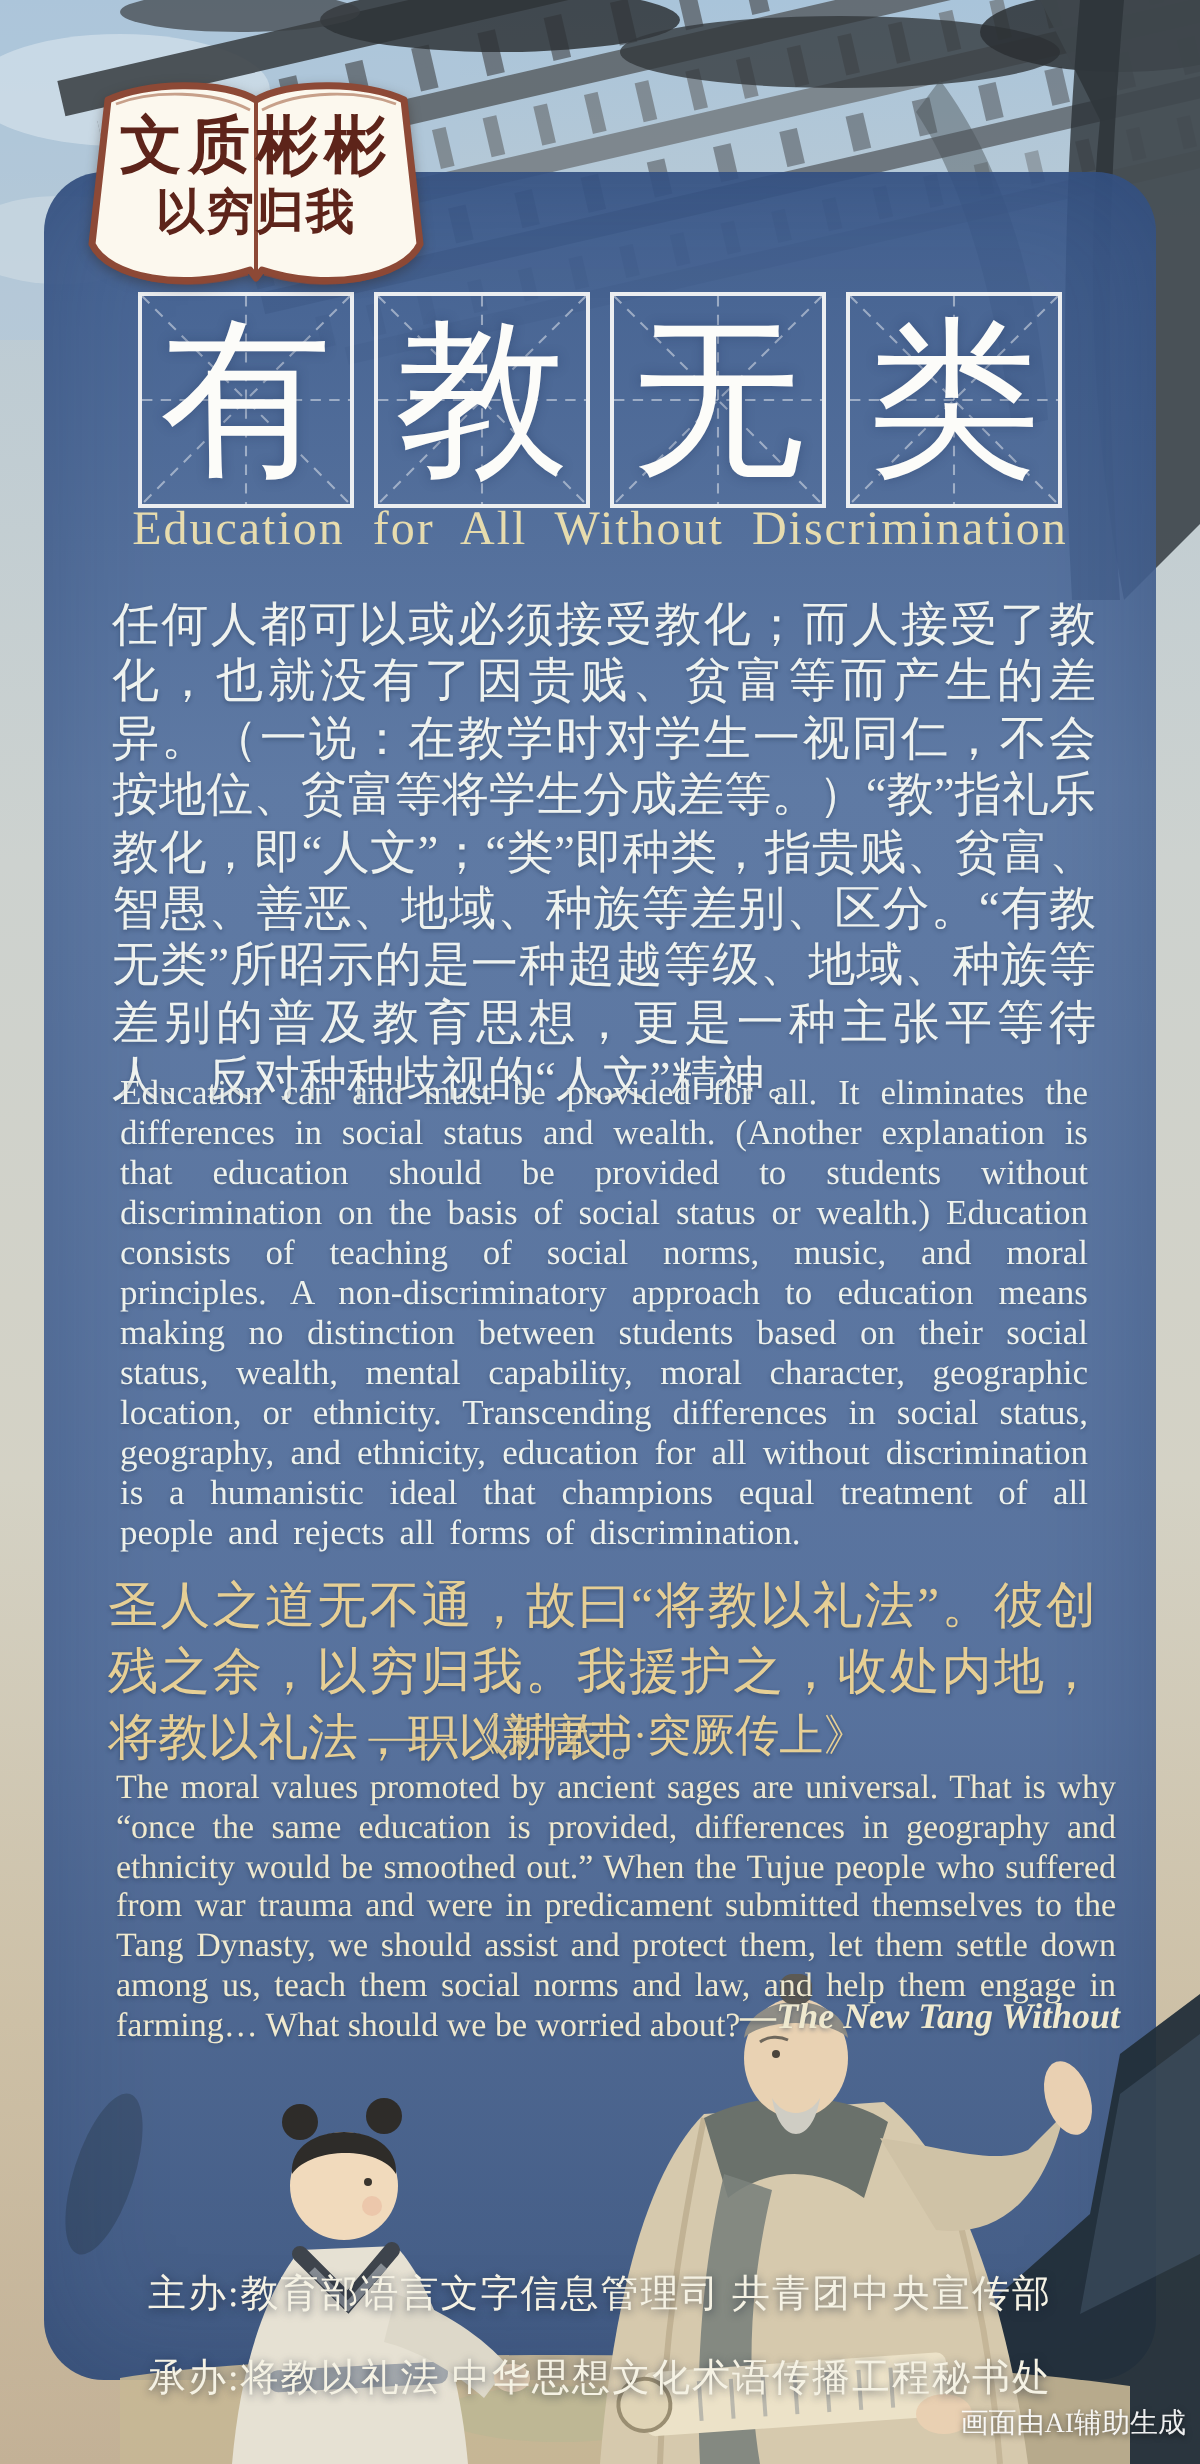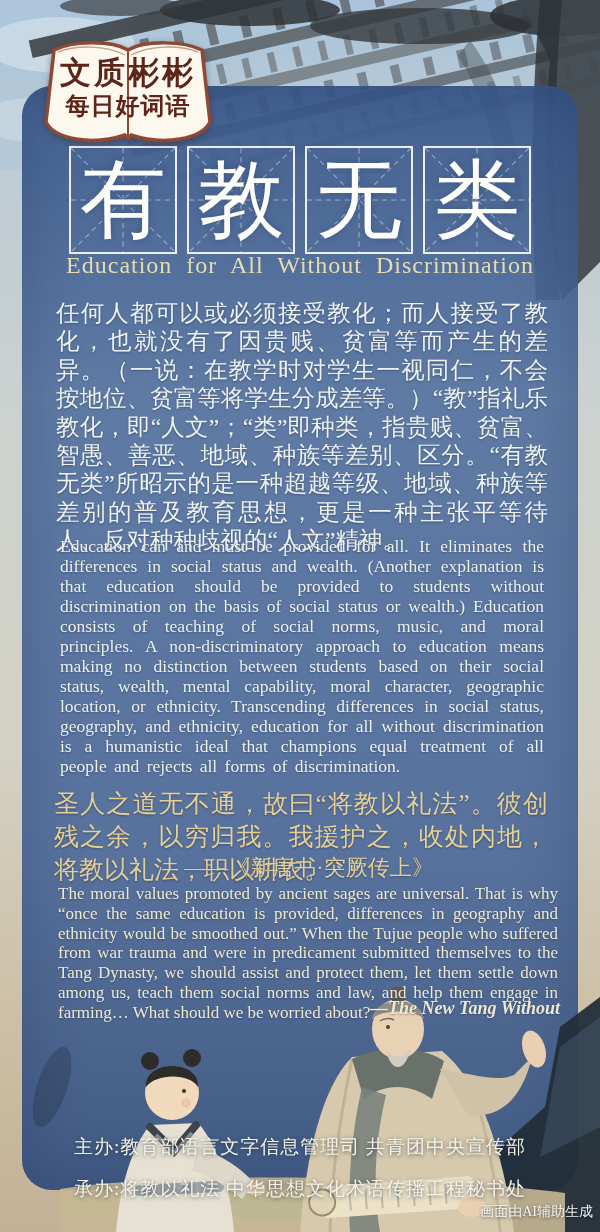--- a/index.html
+++ b/index.html
@@ -115,21 +115,21 @@
   <div class="abs badge">
     <svg viewBox="0 0 188 122" aria-hidden="true">
       <path d="M94 16 C77 6 38 7 20 16 L12 88 C20 105 58 112 91 101 L94 105 L97 101 C130 112 168 105 176 88 L168 16 C150 7 111 6 94 16 Z" fill="#fcf8ee" stroke="#8d4936" stroke-width="3.5" stroke-linejoin="round"></path>
       <path d="M94 16 L94 103" stroke="#8d4936" stroke-width="2" fill="none"></path>
       <path d="M16 94 C30 107 60 112 90 103" stroke="#8d4936" stroke-width="1.6" fill="none" opacity="0.8"></path>
       <path d="M172 94 C158 107 128 112 98 103" stroke="#8d4936" stroke-width="1.6" fill="none" opacity="0.8"></path>
       <path d="M24 18 C42 11 72 11 91 21" stroke="#b98a70" stroke-width="1.4" fill="none" opacity="0.8"></path>
       <path d="M164 18 C146 11 116 11 97 21" stroke="#b98a70" stroke-width="1.4" fill="none" opacity="0.8"></path>
     </svg>
     <div class="badge-text badge-line1">文质彬彬</div>
-    <div class="badge-text badge-line2">每日好词语</div>
+    <div class="badge-text badge-line2">以穷归我</div>
   </div>
 
   <div class="abs title-row">
     <div class="tile">
       <svg viewBox="0 0 100 100" preserveAspectRatio="none" aria-hidden="true">
         <g stroke="rgba(255,255,255,0.45)" stroke-width="1" stroke-dasharray="5 4">
           <line x1="0" y1="0" x2="100" y2="100"></line>
             <line x1="100" y1="0" x2="0" y2="100"></line>
           <line x1="50" y1="0" x2="50" y2="100"></line>
             <line x1="0" y1="50" x2="100" y2="50"></line>

